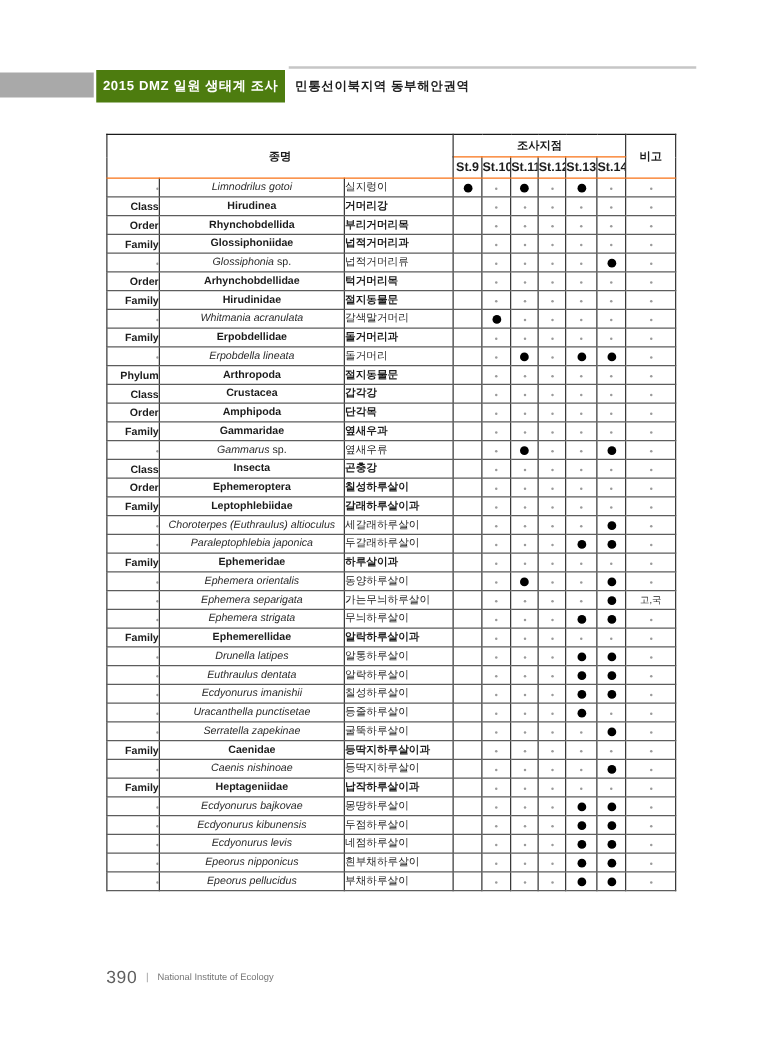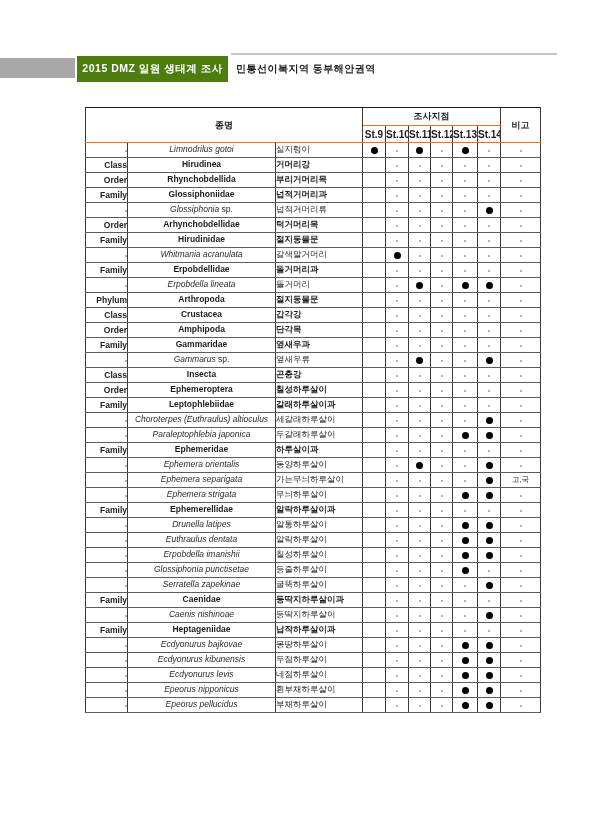--- a/index.html
+++ b/index.html
@@ -449,33 +449,33 @@
           <td class="site"></td>
           <td class="site"><span class="fdot"></span></td>
           <td class="site"><span class="fdot"></span></td>
           <td class="site"><span class="fdot"></span></td>
           <td class="site"><span class="dot"></span></td>
           <td class="site"><span class="dot"></span></td>
           <td class="remark"><span class="fdot"></span></td>
         </tr>
         <tr class="species-r">
           <td class="rank"><span class="fdot"></span></td>
-          <td class="sci"><span>Erpobdella imanishii</span></td>
+          <td class="sci"><span>Ecdyonurus imanishii</span></td>
           <td class="kor">칠성하루살이</td>
           <td class="site"></td>
           <td class="site"><span class="fdot"></span></td>
           <td class="site"><span class="fdot"></span></td>
           <td class="site"><span class="fdot"></span></td>
           <td class="site"><span class="dot"></span></td>
           <td class="site"><span class="dot"></span></td>
           <td class="remark"><span class="fdot"></span></td>
         </tr>
         <tr class="species-r">
           <td class="rank"><span class="fdot"></span></td>
-          <td class="sci"><span>Glossiphonia punctisetae</span></td>
+          <td class="sci"><span>Uracanthella punctisetae</span></td>
           <td class="kor">등줄하루살이</td>
           <td class="site"></td>
           <td class="site"><span class="fdot"></span></td>
           <td class="site"><span class="fdot"></span></td>
           <td class="site"><span class="fdot"></span></td>
           <td class="site"><span class="dot"></span></td>
           <td class="site"><span class="fdot"></span></td>
           <td class="remark"><span class="fdot"></span></td>
         </tr>
         <tr class="species-r">
@@ -582,14 +582,19 @@
           <td class="site"><span class="fdot"></span></td>
           <td class="site"><span class="fdot"></span></td>
           <td class="site"><span class="fdot"></span></td>
           <td class="site"><span class="dot"></span></td>
           <td class="site"><span class="dot"></span></td>
           <td class="remark"><span class="fdot"></span></td>
         </tr>
       </tbody>
   </table>
 
+  <div class="footer">
+    <span class="pageno">390</span>
+    <span class="sep">|</span>
+    <span class="publisher">National Institute of Ecology</span>
+  </div>
 
 </div>
 
 </body></html>

